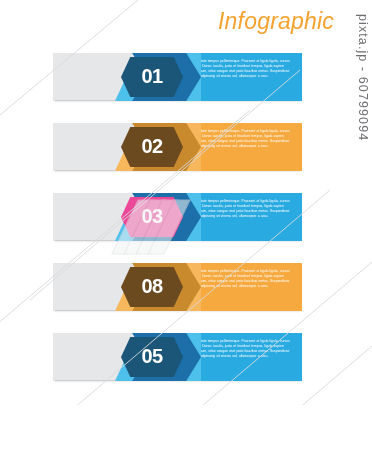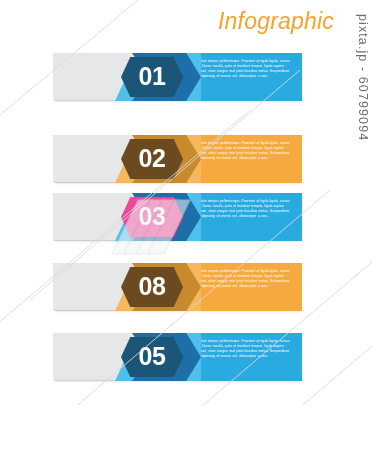--- a/index.html
+++ b/index.html
@@ -120,21 +120,21 @@
     top: 4px;
     left: 68px;
     width: 62px;
     height: 40px;
     clip-path: polygon(15% 0%, 85% 0%, 100% 50%, 85% 100%, 15% 100%, 0% 50%);
     display: flex;
     align-items: center;
     justify-content: center;
   }
   .badge-num {
-    font-size: 25px;
+    font-size: 20px;
     font-weight: 700;
     color: #ffffff;
     letter-spacing: -0.5px;
     line-height: 1;
     transform: translateY(-1px);
     text-align: center;
   }
 
   
   .ground-shadow {
@@ -192,21 +192,21 @@
         <div class="plate"></div>
         <div class="panel" style="background: rgb(41, 171, 226);">
           <div class="panel-text">Nullam vulputate tempus pellentesque. Praesent at ligula ligula, cursus laoreet diam. Donec iaculis, justo et tincidunt tempus, ligula sapien bibendum ipsum, vitae congue erat justo faucibus metus. Suspendisse arcu lectus, adipiscing sit viverra vel, ullamcorper a arcu.</div>
         </div>
         <div class="wedge" style="background: rgb(78, 192, 236);"></div>
         <div class="arrow" style="background: rgb(28, 111, 168);"></div>
         <div class="badge" style="background: rgb(27, 85, 120);">
           <span class="badge-num">01</span>
         </div>
       </div>
-      <div class="row" style="top: 135px;">
+      <div class="row" style="top: 123px;">
         <div class="plate"></div>
         <div class="panel" style="background: rgb(245, 169, 63);">
           <div class="panel-text">Nullam vulputate tempus pellentesque. Praesent at ligula ligula, cursus laoreet diam. Donec iaculis, justo et tincidunt tempus, ligula sapien bibendum ipsum, vitae congue erat justo faucibus metus. Suspendisse arcu lectus, adipiscing sit viverra vel, ullamcorper a arcu.</div>
         </div>
         <div class="wedge" style="background: rgb(247, 183, 92);"></div>
         <div class="arrow" style="background: rgb(201, 138, 46);"></div>
         <div class="badge" style="background: rgb(107, 74, 32);">
           <span class="badge-num">02</span>
         </div>
       </div>

